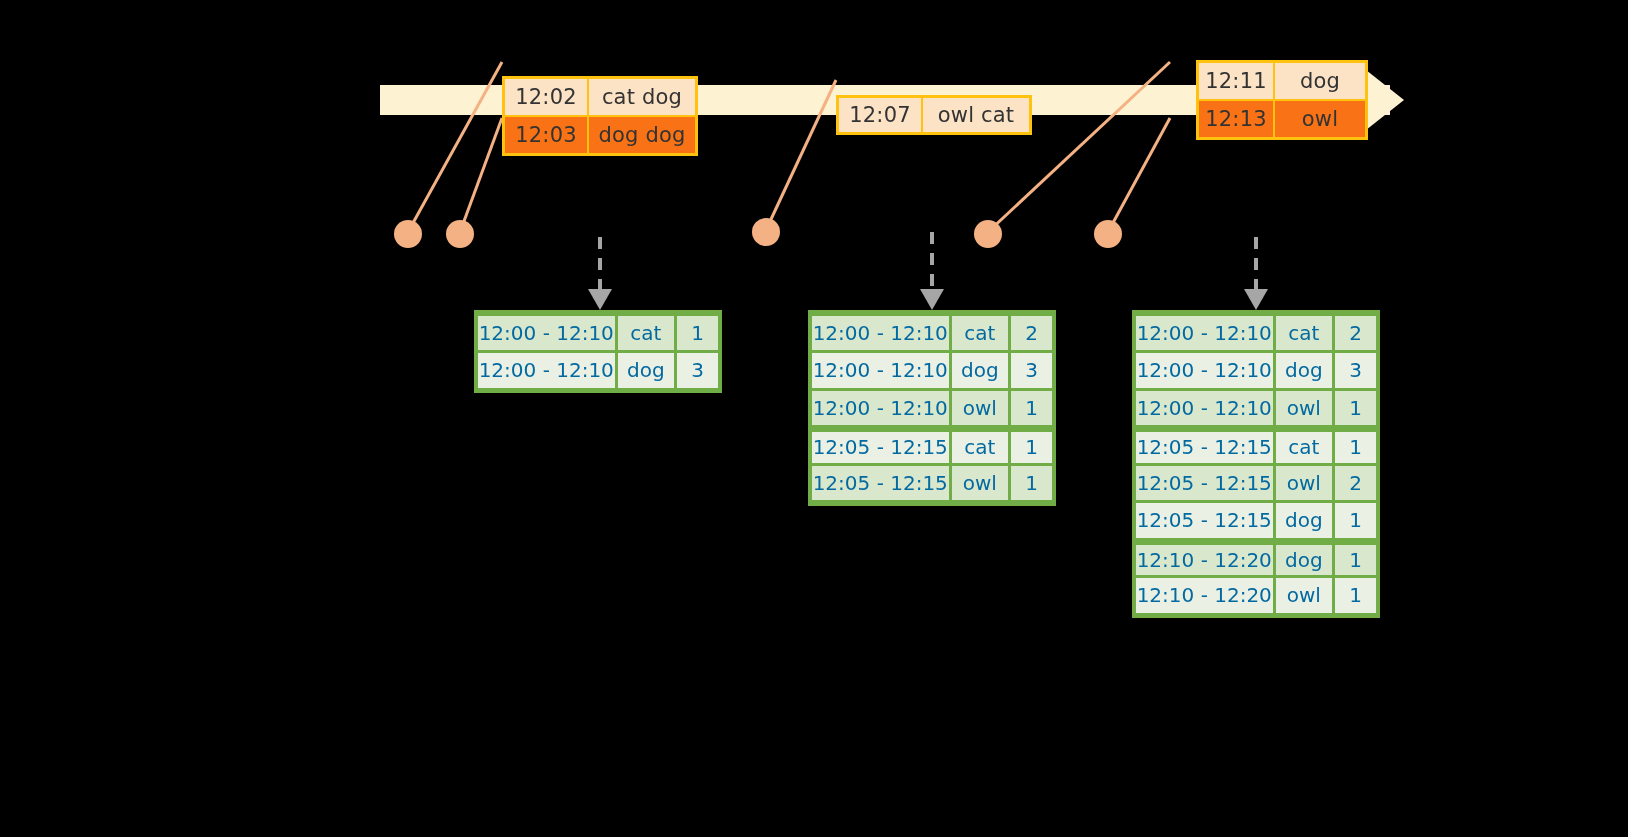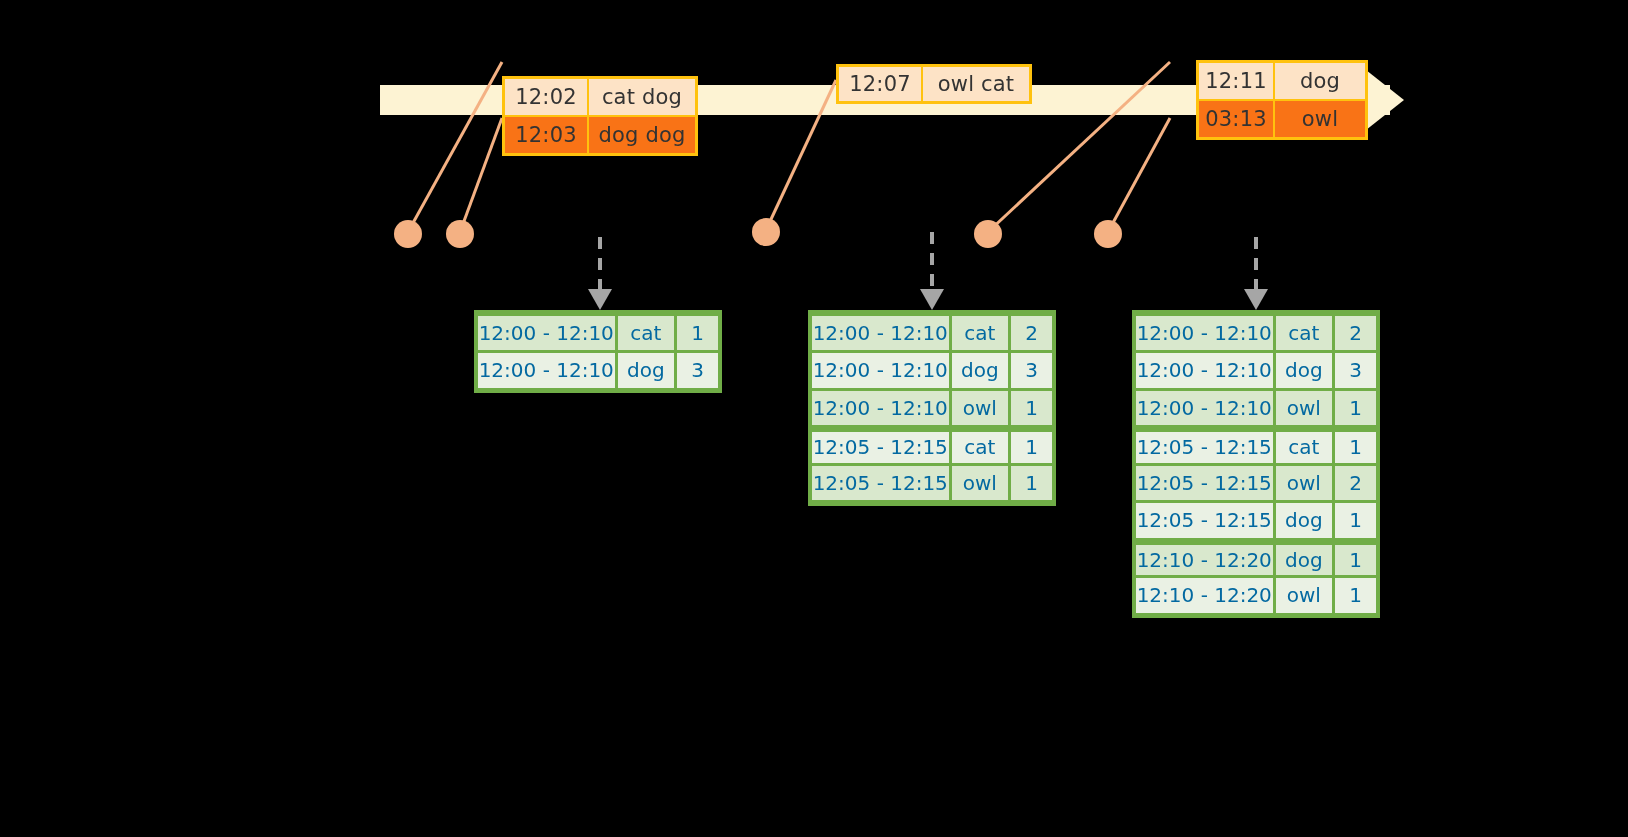--- a/index.html
+++ b/index.html
@@ -81,34 +81,34 @@
     <div class="ev-row">
       <div class="ev-cell t sh-a" style="width:82px;">12:02</div>
       <div class="ev-cell sh-a" style="flex:1;">cat dog</div>
     </div>
     <div class="ev-row">
       <div class="ev-cell t sh-b" style="width:82px;">12:03</div>
       <div class="ev-cell sh-b" style="flex:1;">dog dog</div>
     </div>
   </div>
 
-  <div class="ev" style="left:836px;top:64px;width:196px;height:40px;">
+  <div class="ev" style="left:836px;top:95px;width:196px;height:40px;">
     <div class="ev-row">
       <div class="ev-cell t sh-a" style="width:82px;">12:07</div>
       <div class="ev-cell sh-a" style="flex:1;">owl cat</div>
     </div>
   </div>
 
   <div class="ev" style="left:1196px;top:60px;width:172px;height:80px;">
     <div class="ev-row">
       <div class="ev-cell t sh-a" style="width:74px;">12:11</div>
       <div class="ev-cell sh-a" style="flex:1;">dog</div>
     </div>
     <div class="ev-row">
-      <div class="ev-cell t sh-b" style="width:74px;">03:13</div>
+      <div class="ev-cell t sh-b" style="width:74px;">12:13</div>
       <div class="ev-cell sh-b" style="flex:1;">owl</div>
     </div>
   </div>
 
   <div class="gt" id="t0" style="left:474px;top:310px;width:248px;">
       <div class="gt-row">
         <div class="gt-cell c-range g-a">12:00 - 12:10</div>
         <div class="gt-cell c-key g-a">cat</div>
         <div class="gt-cell c-cnt g-a">1</div>
       </div>

